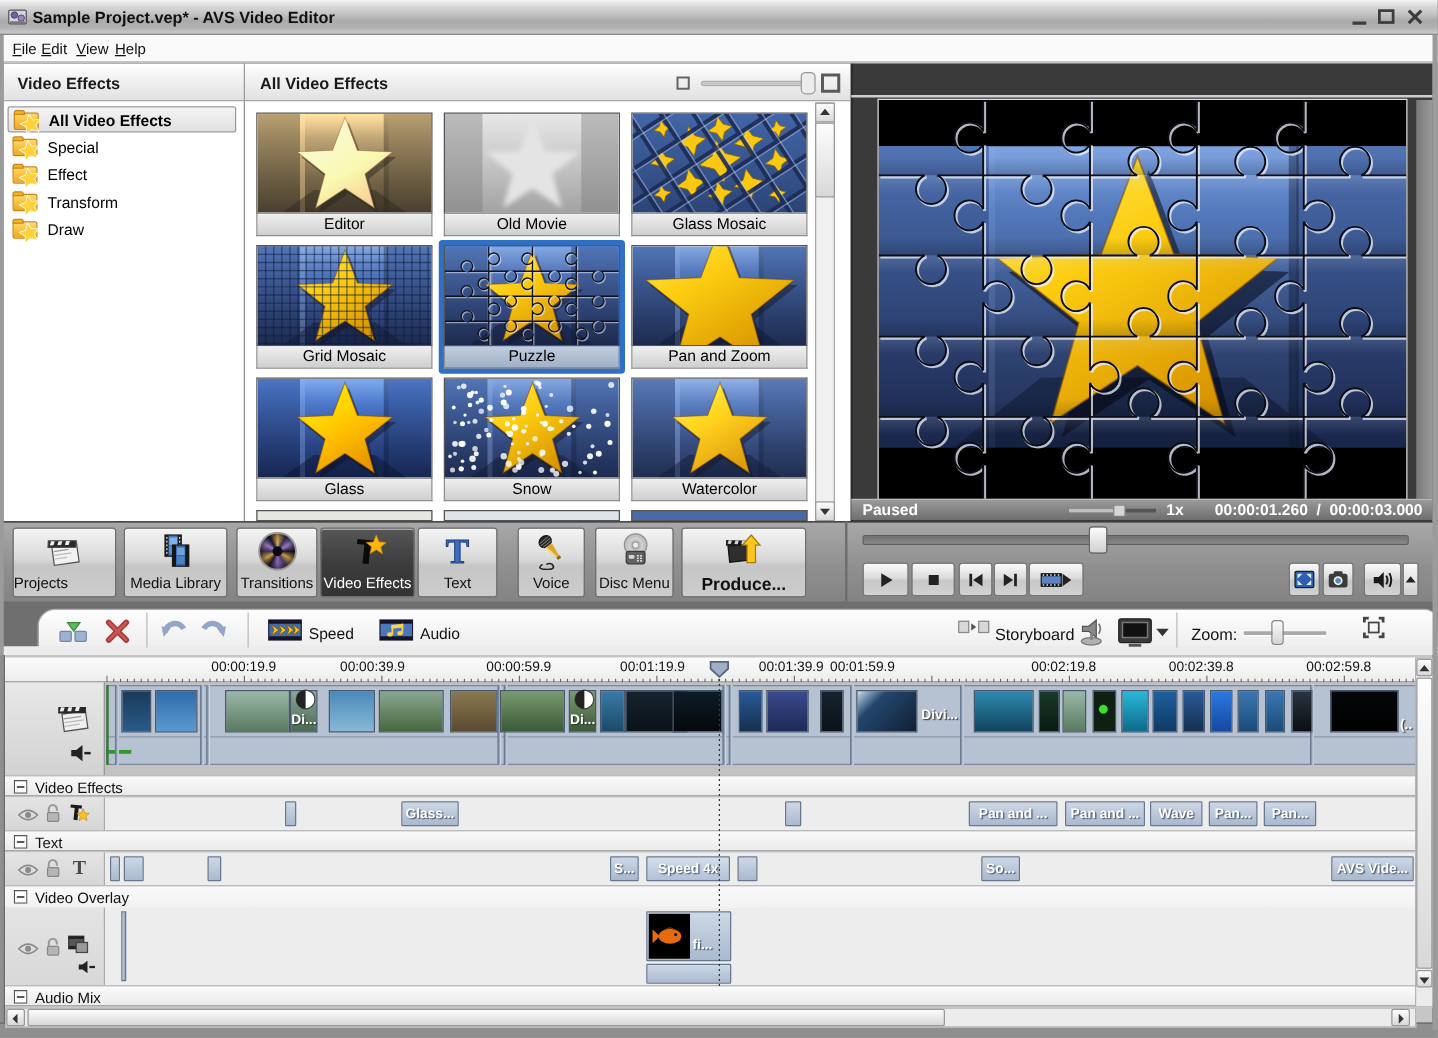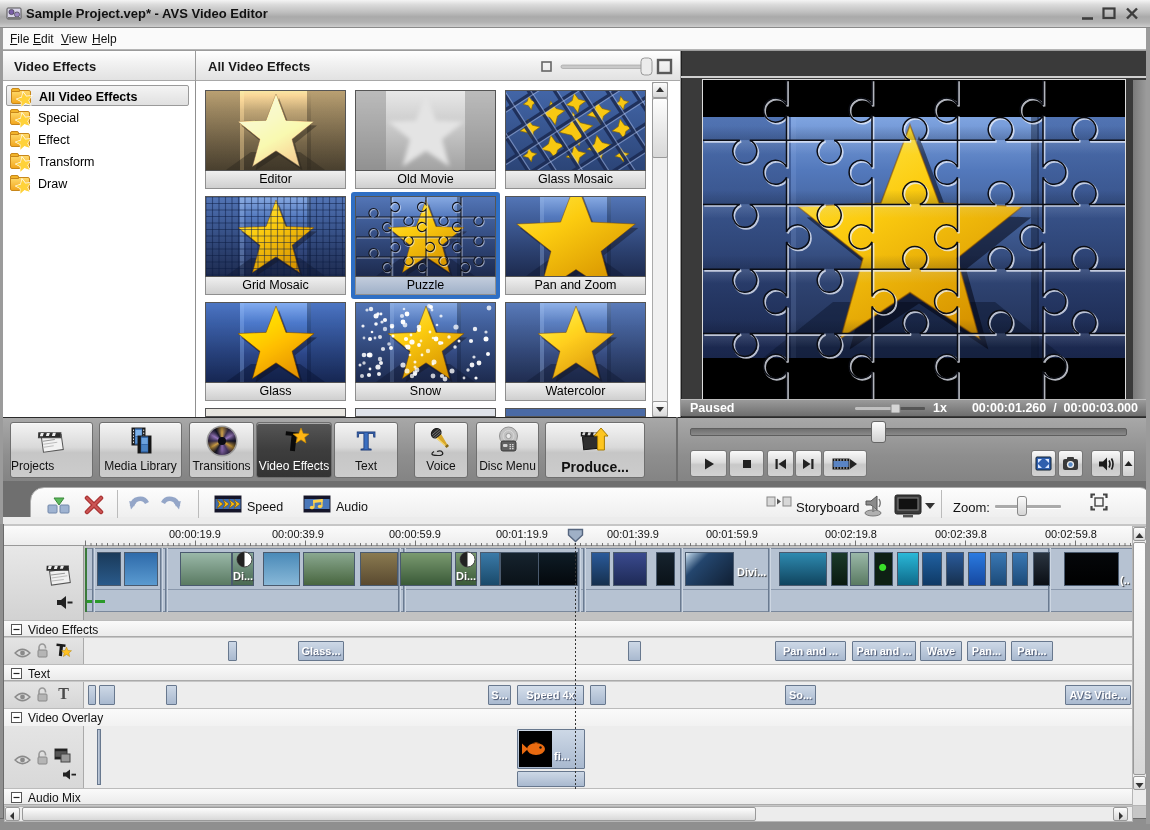--- a/index.html
+++ b/index.html
@@ -848,21 +848,21 @@
     <div class="abs" style="left:0;top:524px;width:1150px;height:300px;background:#c6c6c6"></div>
     <div class="abs" style="left:0;top:524px;width:4px;height:300px;background:#8f8f8f;border-right:1px solid #6a6a6a"></div>
     <div class="abs" style="left:1146px;top:524px;width:4px;height:300px;background:#8f8f8f;border-left:1px solid #6a6a6a"></div>
     <div class="abs" style="left:0;top:818px;width:1150px;height:12px;background:#8f8f8f;border-top:1px solid #6a6a6a"></div>
     <div class="abs" style="left:4px;top:526px;width:1129px;height:20px;background:linear-gradient(180deg,#fbfbfb,#ededed);border-bottom:1px solid #999"></div>
     <div class="abs" style="left:162px;top:528px;width:66px;text-align:center;font-size:11px;color:#111">00:00:19.9</div>
     <div class="abs" style="left:272px;top:528px;width:66px;font-size:11px;color:#111">00:00:39.9</div>
     <div class="abs" style="left:382px;top:528px;width:66px;text-align:center;font-size:11px;color:#111">00:00:59.9</div>
     <div class="abs" style="left:489px;top:528px;width:66px;text-align:center;font-size:11px;color:#111">00:01:19.9</div>
     <div class="abs" style="left:600px;top:528px;width:66px;text-align:center;font-size:11px;color:#111">00:01:39.9</div>
-    <div class="abs" style="left:692px;top:528px;width:66px;text-align:right;font-size:11px;color:#111">00:01:59.9</div>
+    <div class="abs" style="left:664px;top:528px;width:66px;text-align:left;font-size:11px;color:#111">00:01:59.9</div>
     <div class="abs" style="left:818px;top:528px;width:66px;text-align:center;font-size:11px;color:#111">00:02:19.8</div>
     <div class="abs" style="left:928px;top:528px;width:66px;text-align:center;font-size:11px;color:#111">00:02:39.8</div>
     <div class="abs" style="left:1038px;top:528px;width:66px;text-align:center;font-size:11px;color:#111">00:02:59.8</div>
     <svg class="abs" style="left:85px;top:540px" width="1048" height="6" viewBox="0 0 1048 6">
       <line x1="0.5" y1="0.5" x2="0.5" y2="6" stroke="#666" stroke-width=".9"></line>
       <line x1="6.0" y1="3.0" x2="6.0" y2="6" stroke="#666" stroke-width=".9"></line>
       <line x1="11.5" y1="3.0" x2="11.5" y2="6" stroke="#666" stroke-width=".9"></line>
       <line x1="17.0" y1="3.0" x2="17.0" y2="6" stroke="#666" stroke-width=".9"></line>
       <line x1="22.5" y1="3.0" x2="22.5" y2="6" stroke="#666" stroke-width=".9"></line>
       <line x1="28.0" y1="3.0" x2="28.0" y2="6" stroke="#666" stroke-width=".9"></line>
@@ -1139,21 +1139,21 @@
       </svg></div>
     <div class="abs" style="left:36px;top:643px"><svg width="13" height="15" viewBox="0 0 13 15">
         <path d="M3,7 L3,4.5 A3.2,3.5 0 0 1 9.5,4.5 L9.5,5.5" fill="none" stroke="#999" stroke-width="1.6"></path>
         <rect x="2" y="7" width="9" height="7" rx="1" fill="#b5b5b5" stroke="#888"></rect>
       </svg></div>
     <div class="abs" style="left:54px;top:642px"><svg width="18" height="17" viewBox="0 0 18 17">
         <path d="M2,2 L11,2 L11,4.5 L8.6,4.5 L8.6,14 L5.4,14 L5.4,4.5 L2,4.5 Z" fill="#1a1a1a" transform="rotate(6 7 8)"></path>
         <polygon points="12.5,5 13.9,8.4 17.5,8.7 14.8,11 15.6,14.5 12.5,12.5 9.4,14.5 10.2,11 7.5,8.7 11.1,8.4" fill="#ffc020" stroke="#b8860b" stroke-width=".5"></polygon>
       </svg></div>
     <div class="abs" style="left:228px;top:641px;width:9px;height:20px;background:linear-gradient(180deg,#cdd8e6,#a9b9cf);border:1px solid #68788e;border-radius:1px"></div>
-    <div class="abs" style="left:298px;top:641px;width:46px;height:20px;background:linear-gradient(180deg,#cdd8e6,#a9b9cf);border:1px solid #68788e;border-radius:1px">
+    <div class="abs" style="left:321px;top:641px;width:46px;height:20px;background:linear-gradient(180deg,#cdd8e6,#a9b9cf);border:1px solid #68788e;border-radius:1px">
       <div style="position:absolute;left:0;right:0;top:3px;text-align:center;font-size:11px;font-weight:bold;color:#fff;text-shadow:1px 1px 1px #44506a;white-space:nowrap;overflow:hidden">Glass...</div>
     </div>
     <div class="abs" style="left:628px;top:641px;width:13px;height:20px;background:linear-gradient(180deg,#cdd8e6,#a9b9cf);border:1px solid #68788e;border-radius:1px"></div>
     <div class="abs" style="left:775px;top:641px;width:71px;height:20px;background:linear-gradient(180deg,#cdd8e6,#a9b9cf);border:1px solid #68788e;border-radius:1px">
       <div style="position:absolute;left:0;right:0;top:3px;text-align:center;font-size:11px;font-weight:bold;color:#fff;text-shadow:1px 1px 1px #44506a;white-space:nowrap;overflow:hidden">Pan and ...</div>
     </div>
     <div class="abs" style="left:852px;top:641px;width:64px;height:20px;background:linear-gradient(180deg,#cdd8e6,#a9b9cf);border:1px solid #68788e;border-radius:1px">
       <div style="position:absolute;left:0;right:0;top:3px;text-align:center;font-size:11px;font-weight:bold;color:#fff;text-shadow:1px 1px 1px #44506a;white-space:nowrap;overflow:hidden">Pan and ...</div>
     </div>
     <div class="abs" style="left:920px;top:641px;width:42px;height:20px;background:linear-gradient(180deg,#cdd8e6,#a9b9cf);border:1px solid #68788e;border-radius:1px">

